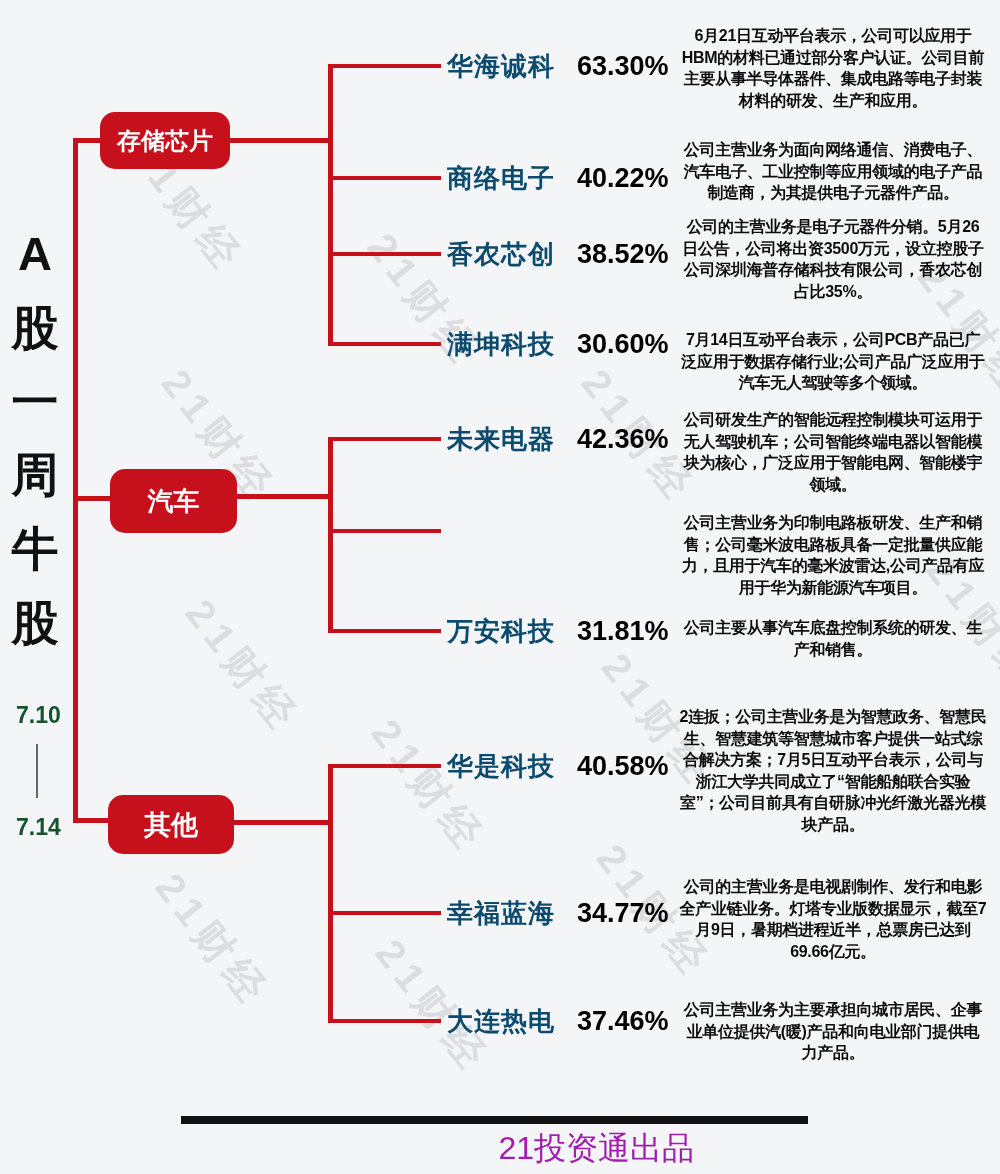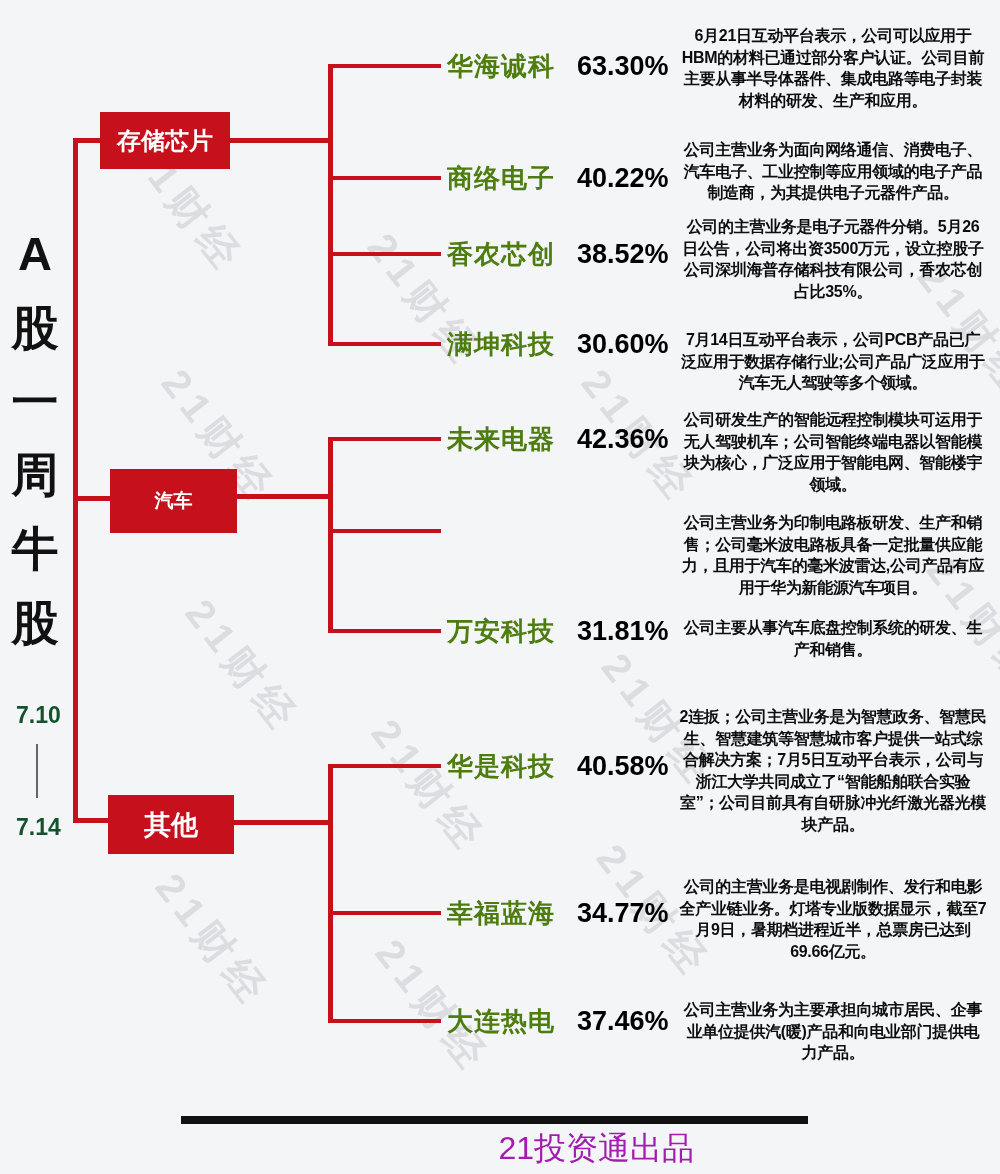--- a/index.html
+++ b/index.html
@@ -6,23 +6,23 @@
   body{font-family:"Liberation Sans","DejaVu Sans",sans-serif;}
   #canvas{position:relative;width:1000px;height:1174px;background:#f4f5f7;overflow:hidden;}
   .line{position:absolute;background:#c6101c;}
   .gray-line{position:absolute;background:#666;}
   .title-col{position:absolute;left:2px;top:230px;width:66px;height:416px;
     display:flex;flex-direction:column;justify-content:space-between;align-items:center;
     font-size:47px;font-weight:800;color:#111;}
   .title-char{line-height:1;}
   .date-label{position:absolute;left:16px;font-size:23px;font-weight:600;color:#14532d;}
   .cat-box{position:absolute;background:#c6101c;color:#fff;display:flex;
-    align-items:center;justify-content:center;font-weight:700;}
+    align-items:center;justify-content:center;font-weight:700;border-radius:15px;}
   .stock-row{position:absolute;display:flex;align-items:baseline;gap:22px;white-space:nowrap;}
-  .stock-name{font-size:26px;font-weight:700;color:#4d7c0f;letter-spacing:1px;}
+  .stock-name{font-size:26px;font-weight:700;color:#0c4a6e;letter-spacing:1px;}
   .stock-pct{font-size:27px;font-weight:700;color:#000000;}
   .desc{position:absolute;left:679px;width:308px;font-size:16px;line-height:21.5px;
     font-weight:700;color:#0d0d0d;letter-spacing:-0.3px;text-align:center;}
   .wm{position:absolute;font-size:40px;font-weight:700;letter-spacing:8px;
     color:rgba(130,138,148,0.22);transform:rotate(52deg);transform-origin:left top;
     white-space:nowrap;pointer-events:none;}
   .footer-bar{position:absolute;left:181px;top:1116px;width:627px;height:8px;background:#111;}
   .footer-label{position:absolute;left:294px;top:1127px;width:400px;text-align:right;
     font-size:32px;font-weight:400;color:#a21caf;}
 </style>
@@ -56,21 +56,21 @@
   <div class="date-label" style="top:702px">7.10</div>
   <div class="gray-line" style="left:36px;top:744px;width:2px;height:54px"></div>
   <div class="date-label" style="top:814px">7.14</div>
 
   <div class="line" style="left:73px;top:138px;width:5px;height:685px"></div>
   <div class="line" style="left:75px;top:138px;width:27px;height:5px"></div>
   <div class="line" style="left:75px;top:496px;width:37px;height:5px"></div>
   <div class="line" style="left:75px;top:818px;width:35px;height:5px"></div>
 
   <div class="cat-box" style="left:100px;top:112px;width:130px;height:57px;font-size:24px">存储芯片</div>
-  <div class="cat-box" style="left:110px;top:469px;width:127px;height:64px;font-size:19px">汽车</div>
+  <div class="cat-box" style="left:110px;top:469px;width:127px;height:64px;font-size:26px">汽车</div>
   <div class="cat-box" style="left:108px;top:795px;width:126px;height:59px;font-size:27px">其他</div>
 
   <div class="line" style="left:230px;top:138px;width:103px;height:5px"></div>
   <div class="line" style="left:237px;top:494px;width:96px;height:5px"></div>
   <div class="line" style="left:234px;top:820px;width:99px;height:5px"></div>
 
   <div class="line" style="left:328px;top:64px;width:5px;height:282px"></div>
   <div class="line" style="left:328px;top:437px;width:5px;height:196px"></div>
   <div class="line" style="left:328px;top:764px;width:5px;height:259px"></div>
 

